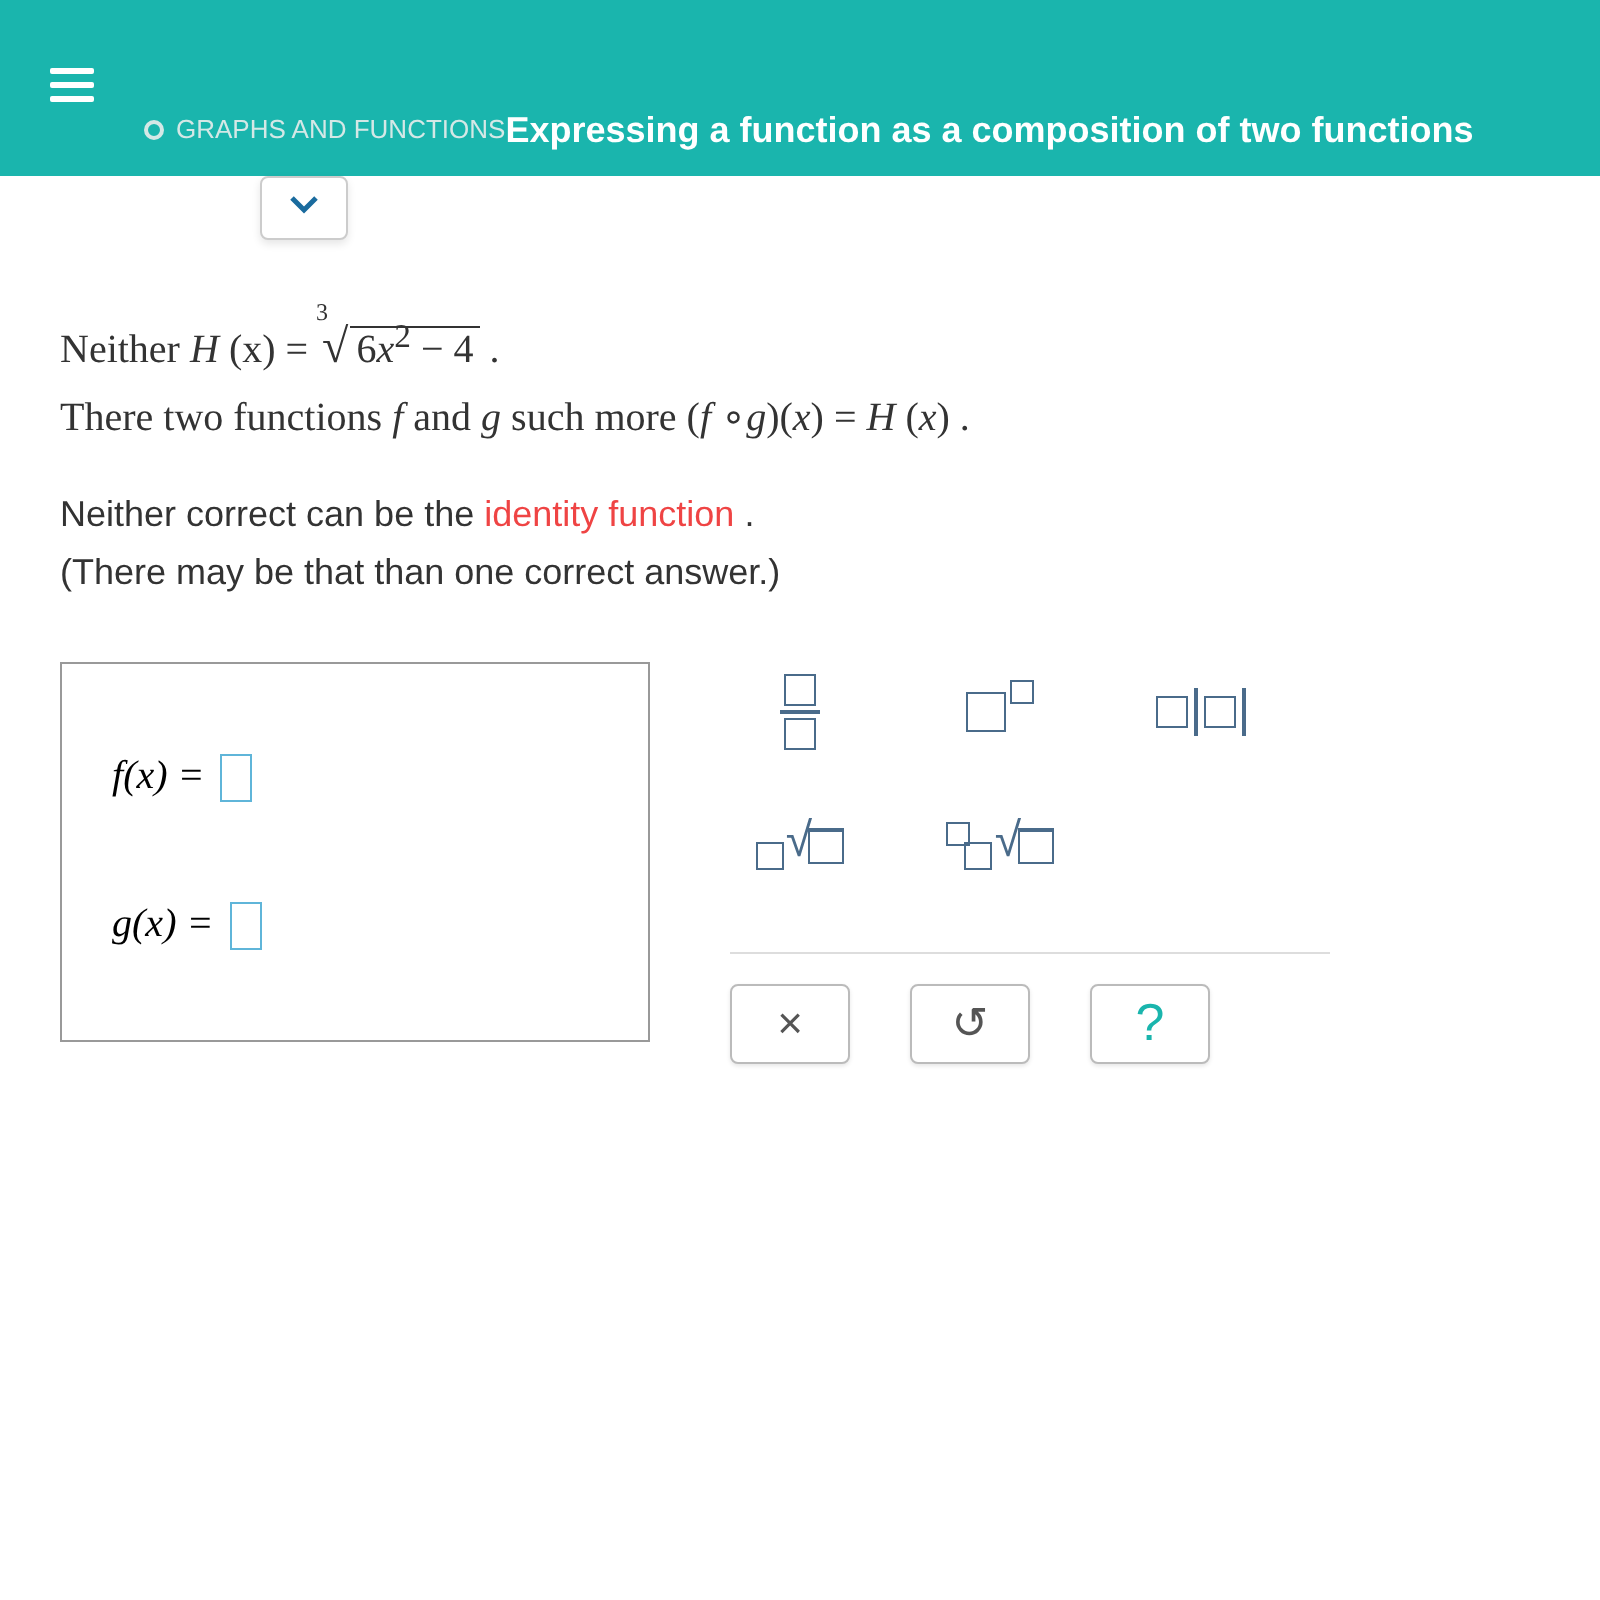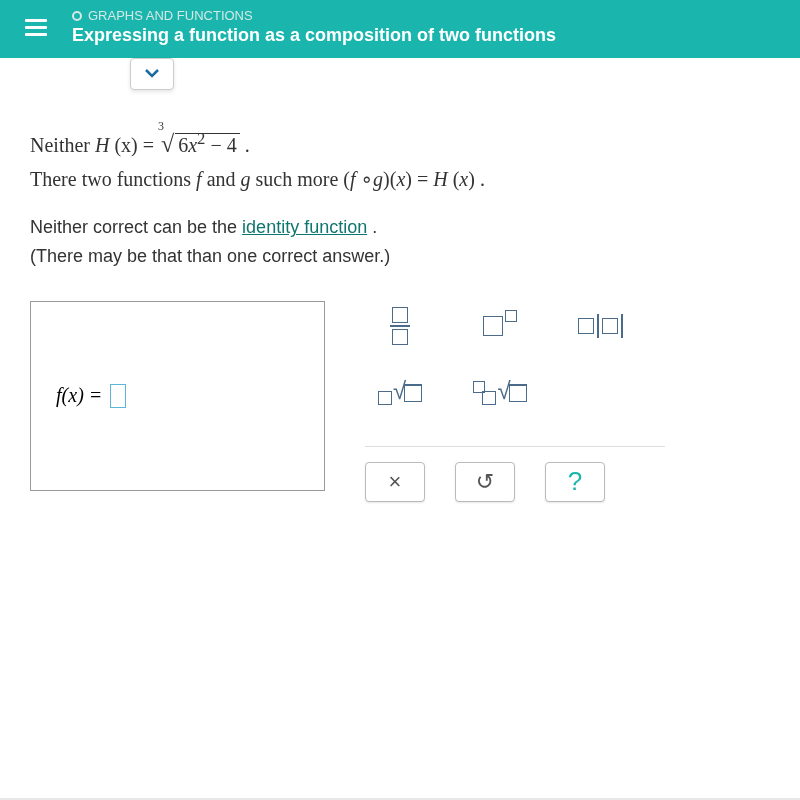--- a/index.html
+++ b/index.html
@@ -30,21 +30,22 @@
       padding: 5px;
     }
     .hamburger span {
       width: 22px;
       height: 3px;
       background: white;
       border-radius: 1px;
     }
     .header-text {
       display: flex;
-      flex-direction: column;
+      flex-direction: row;
+      margin-top: 45px;
     }
     .header-category {
       color: #d4e8e6;
       font-size: 13px;
       display: flex;
       align-items: center;
       gap: 6px;
     }
     .header-category .dot {
       width: 10px;
@@ -104,22 +105,21 @@
     }
     .cuberoot .radical {
       font-size: 24px;
     }
     .cuberoot .radicand {
       border-top: 1.5px solid #333;
       padding: 0 3px;
       margin-left: -4px;
     }
     .identity-link {
-      color: #0f766e;
-      text-decoration: underline;
+      color: #ef4444;
       cursor: pointer;
     }
     .answer-area {
       display: flex;
       gap: 40px;
       margin-top: 30px;
       align-items: flex-start;
     }
     .answer-box {
       border: 1px solid #999;
@@ -324,20 +324,24 @@
     </div>
     <div>(There may be that than one correct answer.)</div>
   </div>
 
   <div class="answer-area">
     <div class="answer-box">
       <div class="answer-row">
         <span><span>f</span>(<span>x</span>) = </span>
         <span class="answer-input"></span>
       </div>
+      <div class="answer-row">
+        <span><span>g</span>(<span>x</span>) = </span>
+        <span class="answer-input"></span>
+      </div>
     </div>
 
     <div class="toolbox">
       <div class="tool-row">
         <div class="tool-btn">
           <div class="fraction">
               <div class="num"></div>
               <div class="bar"></div>
               <div class="den"></div>
             </div>

